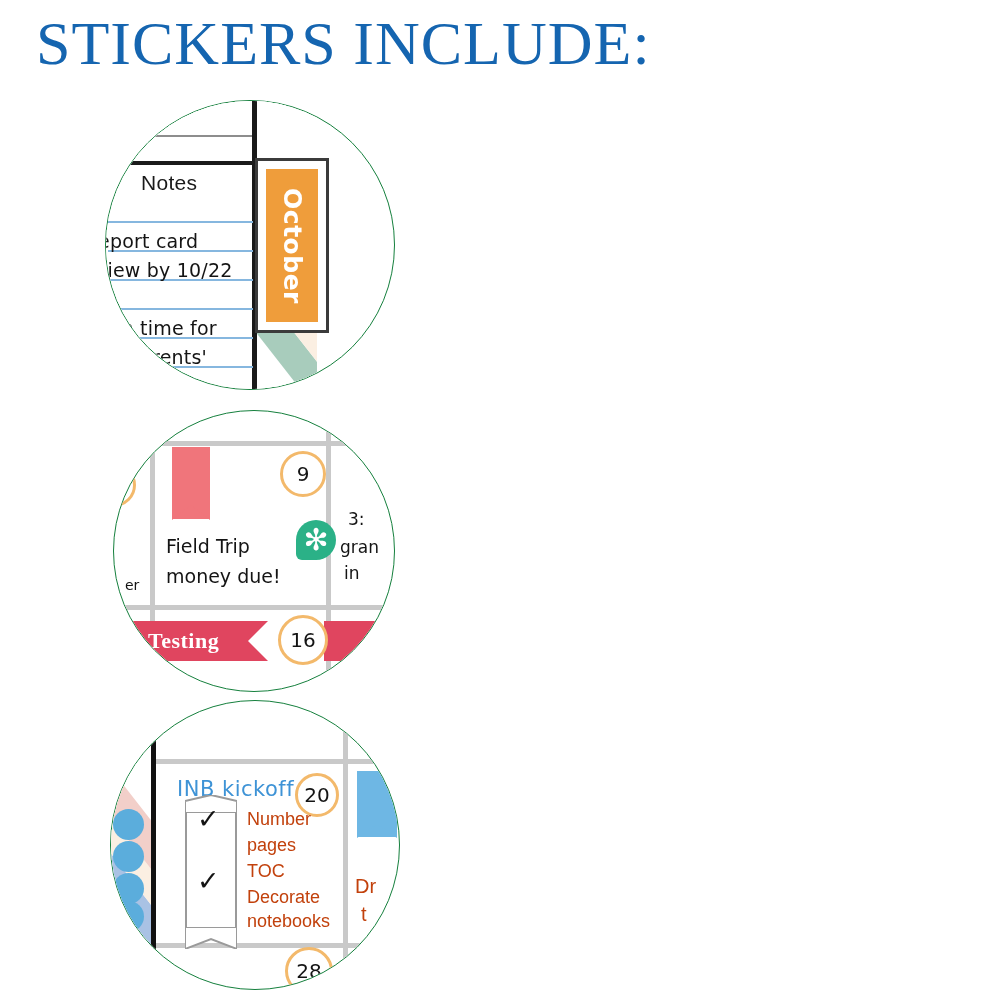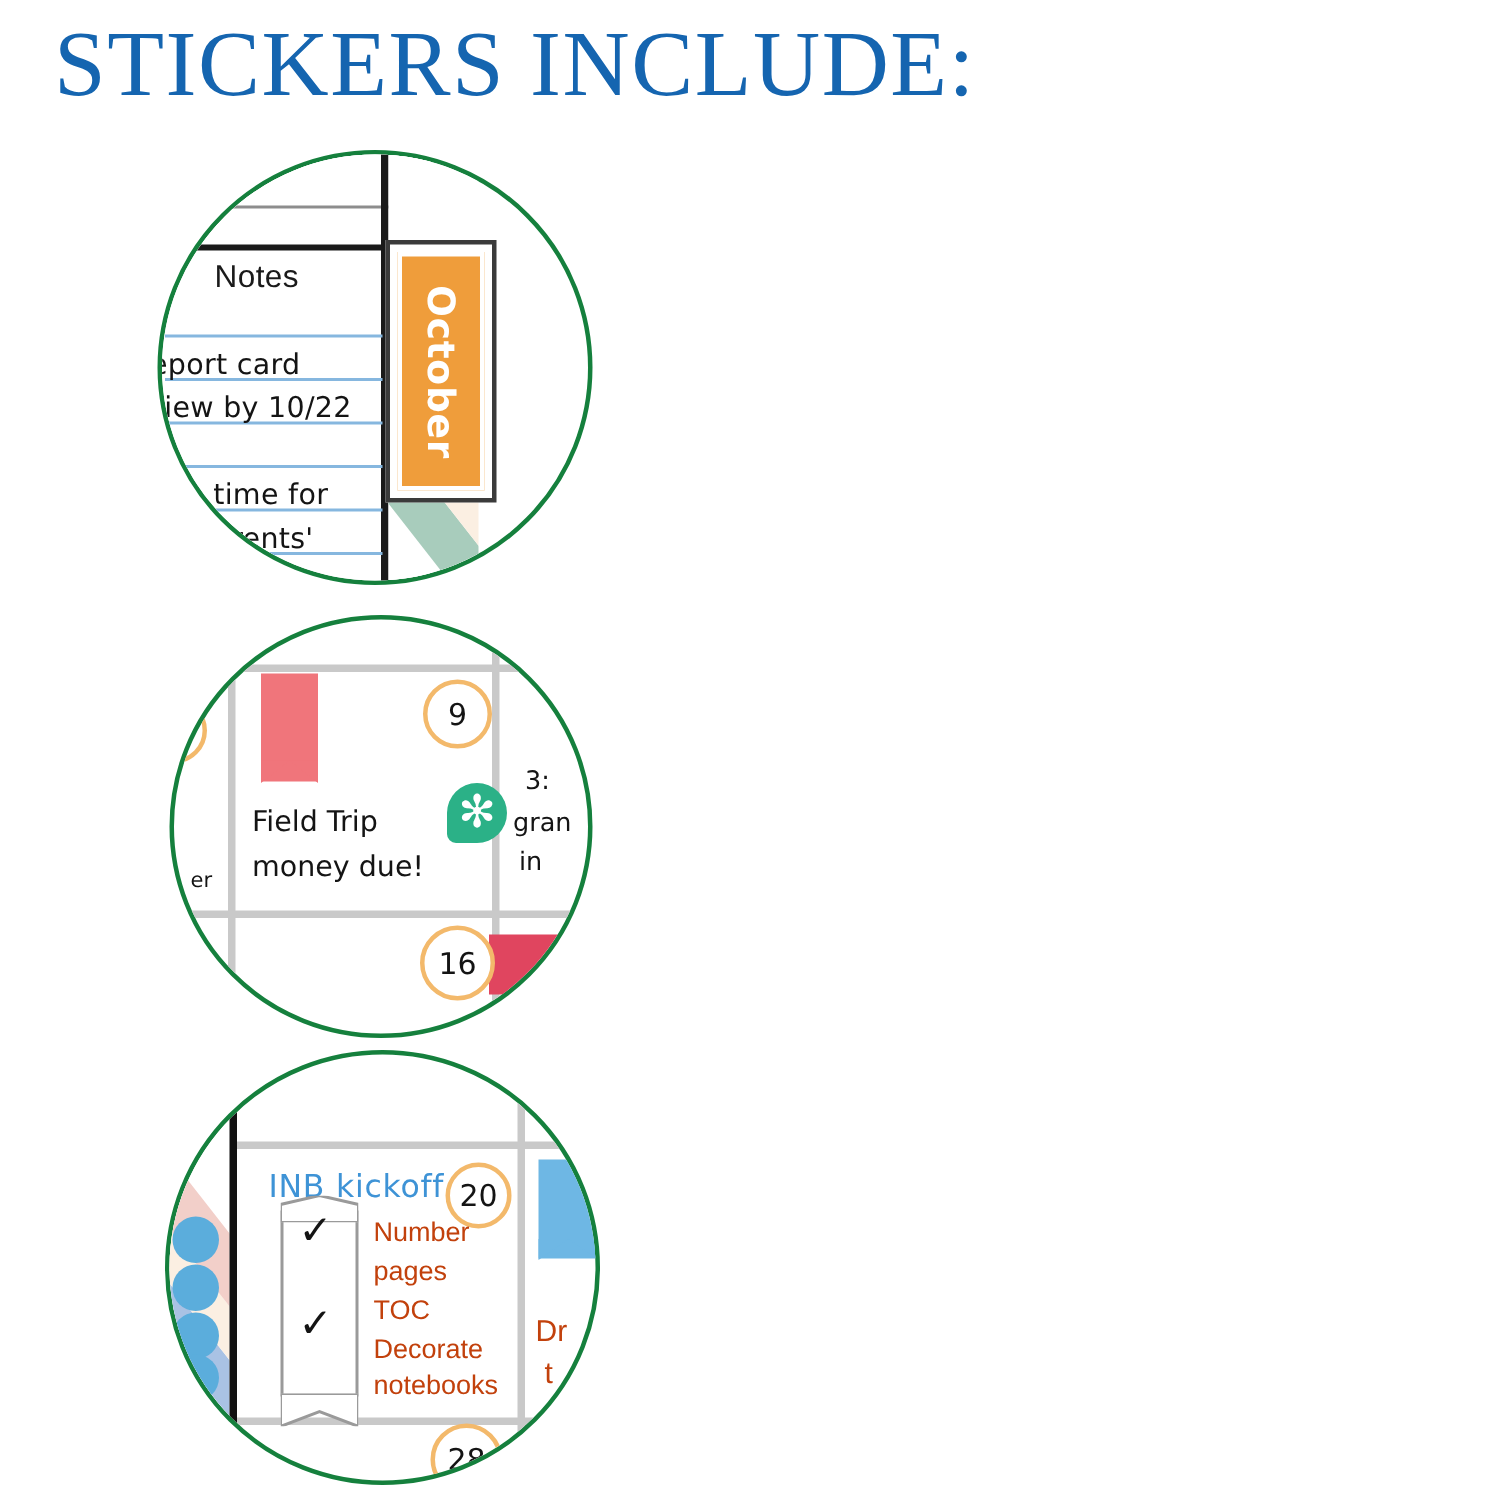--- a/index.html
+++ b/index.html
@@ -28,21 +28,21 @@
   .row1{top:100px;height:300px;}
   .row2{top:410px;height:290px;}
   .row3{top:700px;height:300px;}
 
   
   .circle{
     position:absolute;
     border-radius:50%;
     overflow:hidden;
     box-sizing:border-box;
-    border:3px solid #15803d;
+    border:1px solid #15803d;
     background:#ffffff;
   }
   .c1{left:105px;top:0px;width:290px;height:290px;}
   .c2{left:113px;top:0px;width:282px;height:282px;}
   .c3{left:110px;top:0px;width:290px;height:290px;}
 
   .scene{position:absolute;inset:-6px;}
 
   
   .label{
@@ -239,20 +239,23 @@
         <div class="s2-pin" style="left:188px;top:115px">✻</div>
 
         <div class="s2-hand" style="left:58px;top:130px">Field Trip</div>
         <div class="s2-hand" style="left:58px;top:160px">money due!</div>
 
         <div class="s2-hand" style="left:240px;top:104px;font-size:17px">3:</div>
         <div class="s2-hand" style="left:232px;top:132px;font-size:17px">gran</div>
         <div class="s2-hand" style="left:236px;top:158px;font-size:17px">in</div>
         <div class="s2-hand" style="left:17px;top:172px;font-size:14px">er</div>
 
+        <div class="s2-banner" style="left:10px;top:216px;width:130px">
+          <span class="s2-bannertext">Testing</span>
+        </div>
         <div class="s2-banner" style="left:216px;top:216px;width:40px"></div>
 
         <div class="datecirc" style="left:170px;top:210px;width:50px;height:50px;background:#fff">16</div>
 
       </div>
     </div>
 
   </div>
 
   <div class="row row3">

